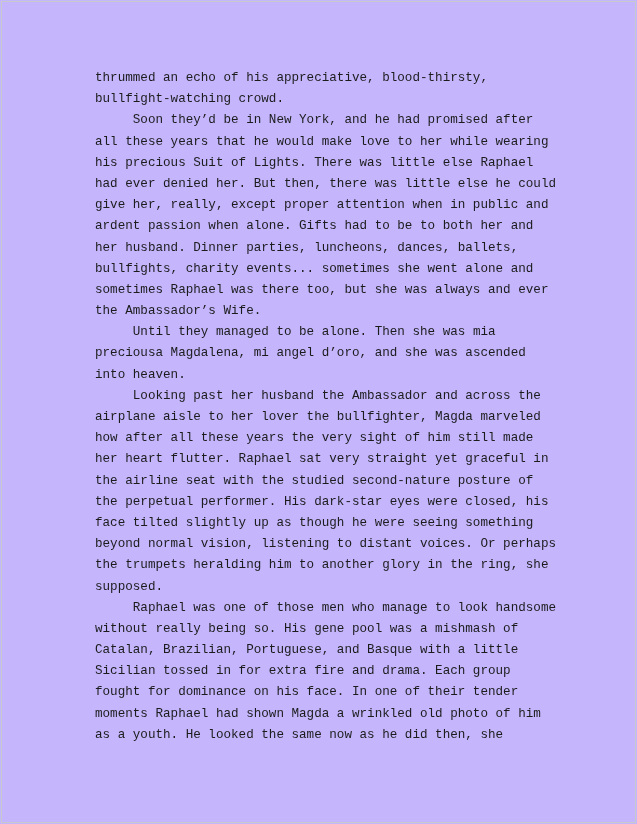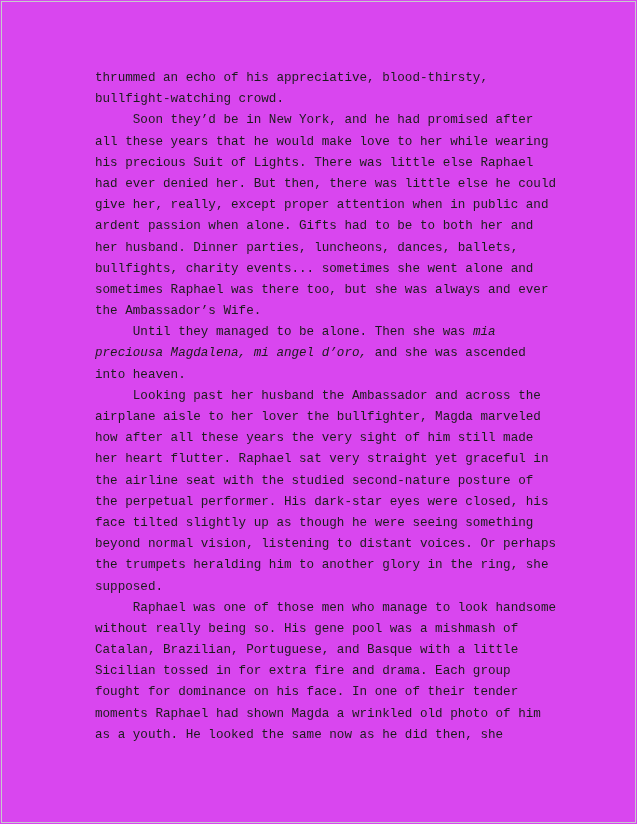--- a/index.html
+++ b/index.html
@@ -4,21 +4,21 @@
 <style>
   html, body {
     margin: 0;
     padding: 0;
     background: #ffffff;
   }
   .page {
     position: relative;
     width: 637px;
     height: 824px;
-    background: #d946ef;
+    background: #c4b5fd;
     overflow: hidden;
     font-family: "Liberation Mono", "DejaVu Sans Mono", monospace;
   }
   .page-border {
     position: absolute;
     left: 1px;
     top: 1px;
     right: 1px;
     bottom: 1px;
     border: 1px solid #c7cacc;
@@ -31,21 +31,20 @@
     font-size: 12.6px;
     line-height: 21.2px;
     color: #1c1c1c;
     white-space: pre;
     letter-spacing: 0;
   }
   .text-block .line {
     height: 21.2px;
   }
   .text-block .italic {
-    font-style: italic;
   }
 </style>
 </head>
 <body>
 
 <div class="page">
   <div class="page-border"></div>
   <div class="text-block"><div class="line"><span>thrummed an echo of his appreciative, blood-thirsty,</span></div><div class="line"><span>bullfight-watching crowd.</span></div><div class="line"><span>     Soon they’d be in New York, and he had promised after</span></div><div class="line"><span>all these years that he would make love to her while wearing</span></div><div class="line"><span>his precious Suit of Lights. There was little else Raphael</span></div><div class="line"><span>had ever denied her. But then, there was little else he could</span></div><div class="line"><span>give her, really, except proper attention when in public and</span></div><div class="line"><span>ardent passion when alone. Gifts had to be to both her and</span></div><div class="line"><span>her husband. Dinner parties, luncheons, dances, ballets,</span></div><div class="line"><span>bullfights, charity events... sometimes she went alone and</span></div><div class="line"><span>sometimes Raphael was there too, but she was always and ever</span></div><div class="line"><span>the Ambassador’s Wife.</span></div><div class="line"><span>     Until they managed to be alone. Then she was </span><span class="italic">mia</span></div><div class="line"><span class="italic">preciousa Magdalena, mi angel d’oro,</span><span> and she was ascended</span></div><div class="line"><span>into heaven.</span></div><div class="line"><span>     Looking past her husband the Ambassador and across the</span></div><div class="line"><span>airplane aisle to her lover the bullfighter, Magda marveled</span></div><div class="line"><span>how after all these years the very sight of him still made</span></div><div class="line"><span>her heart flutter. Raphael sat very straight yet graceful in</span></div><div class="line"><span>the airline seat with the studied second-nature posture of</span></div><div class="line"><span>the perpetual performer. His dark-star eyes were closed, his</span></div><div class="line"><span>face tilted slightly up as though he were seeing something</span></div><div class="line"><span>beyond normal vision, listening to distant voices. Or perhaps</span></div><div class="line"><span>the trumpets heralding him to another glory in the ring, she</span></div><div class="line"><span>supposed.</span></div><div class="line"><span>     Raphael was one of those men who manage to look handsome</span></div><div class="line"><span>without really being so. His gene pool was a mishmash of</span></div><div class="line"><span>Catalan, Brazilian, Portuguese, and Basque with a little</span></div><div class="line"><span>Sicilian tossed in for extra fire and drama. Each group</span></div><div class="line"><span>fought for dominance on his face. In one of their tender</span></div><div class="line"><span>moments Raphael had shown Magda a wrinkled old photo of him</span></div><div class="line"><span>as a youth. He looked the same now as he did then, she</span></div></div>
 </div>
 

